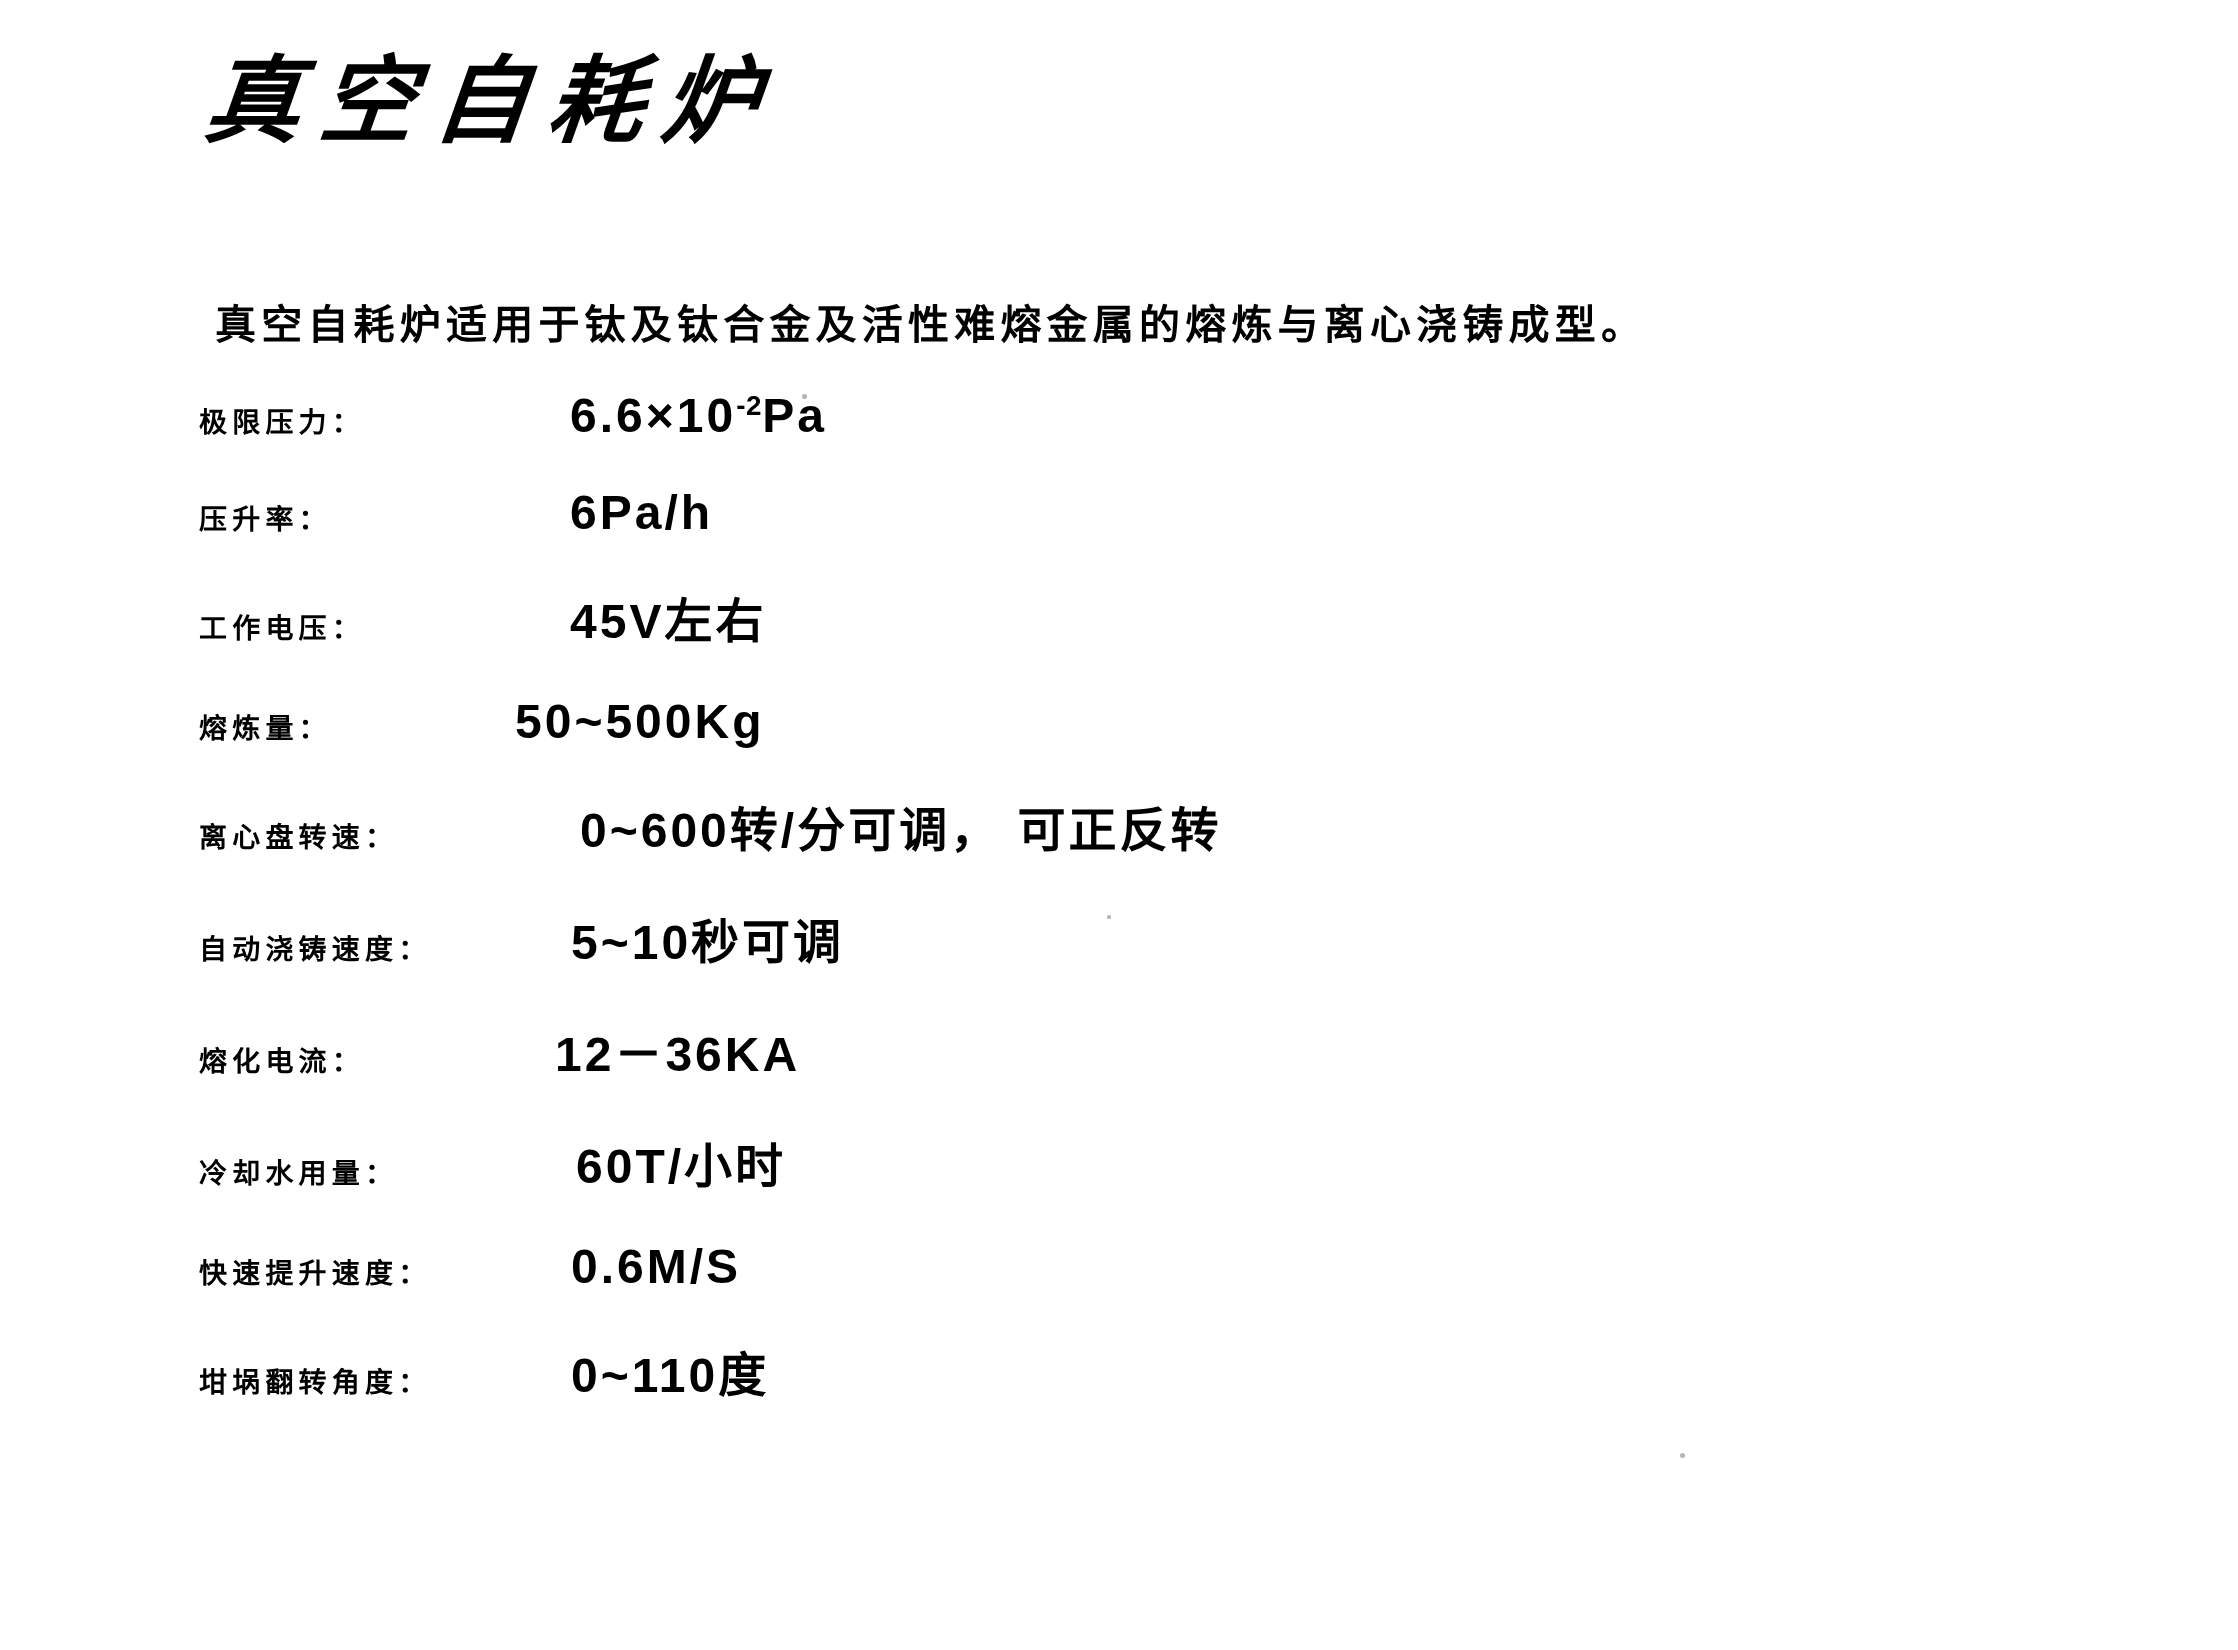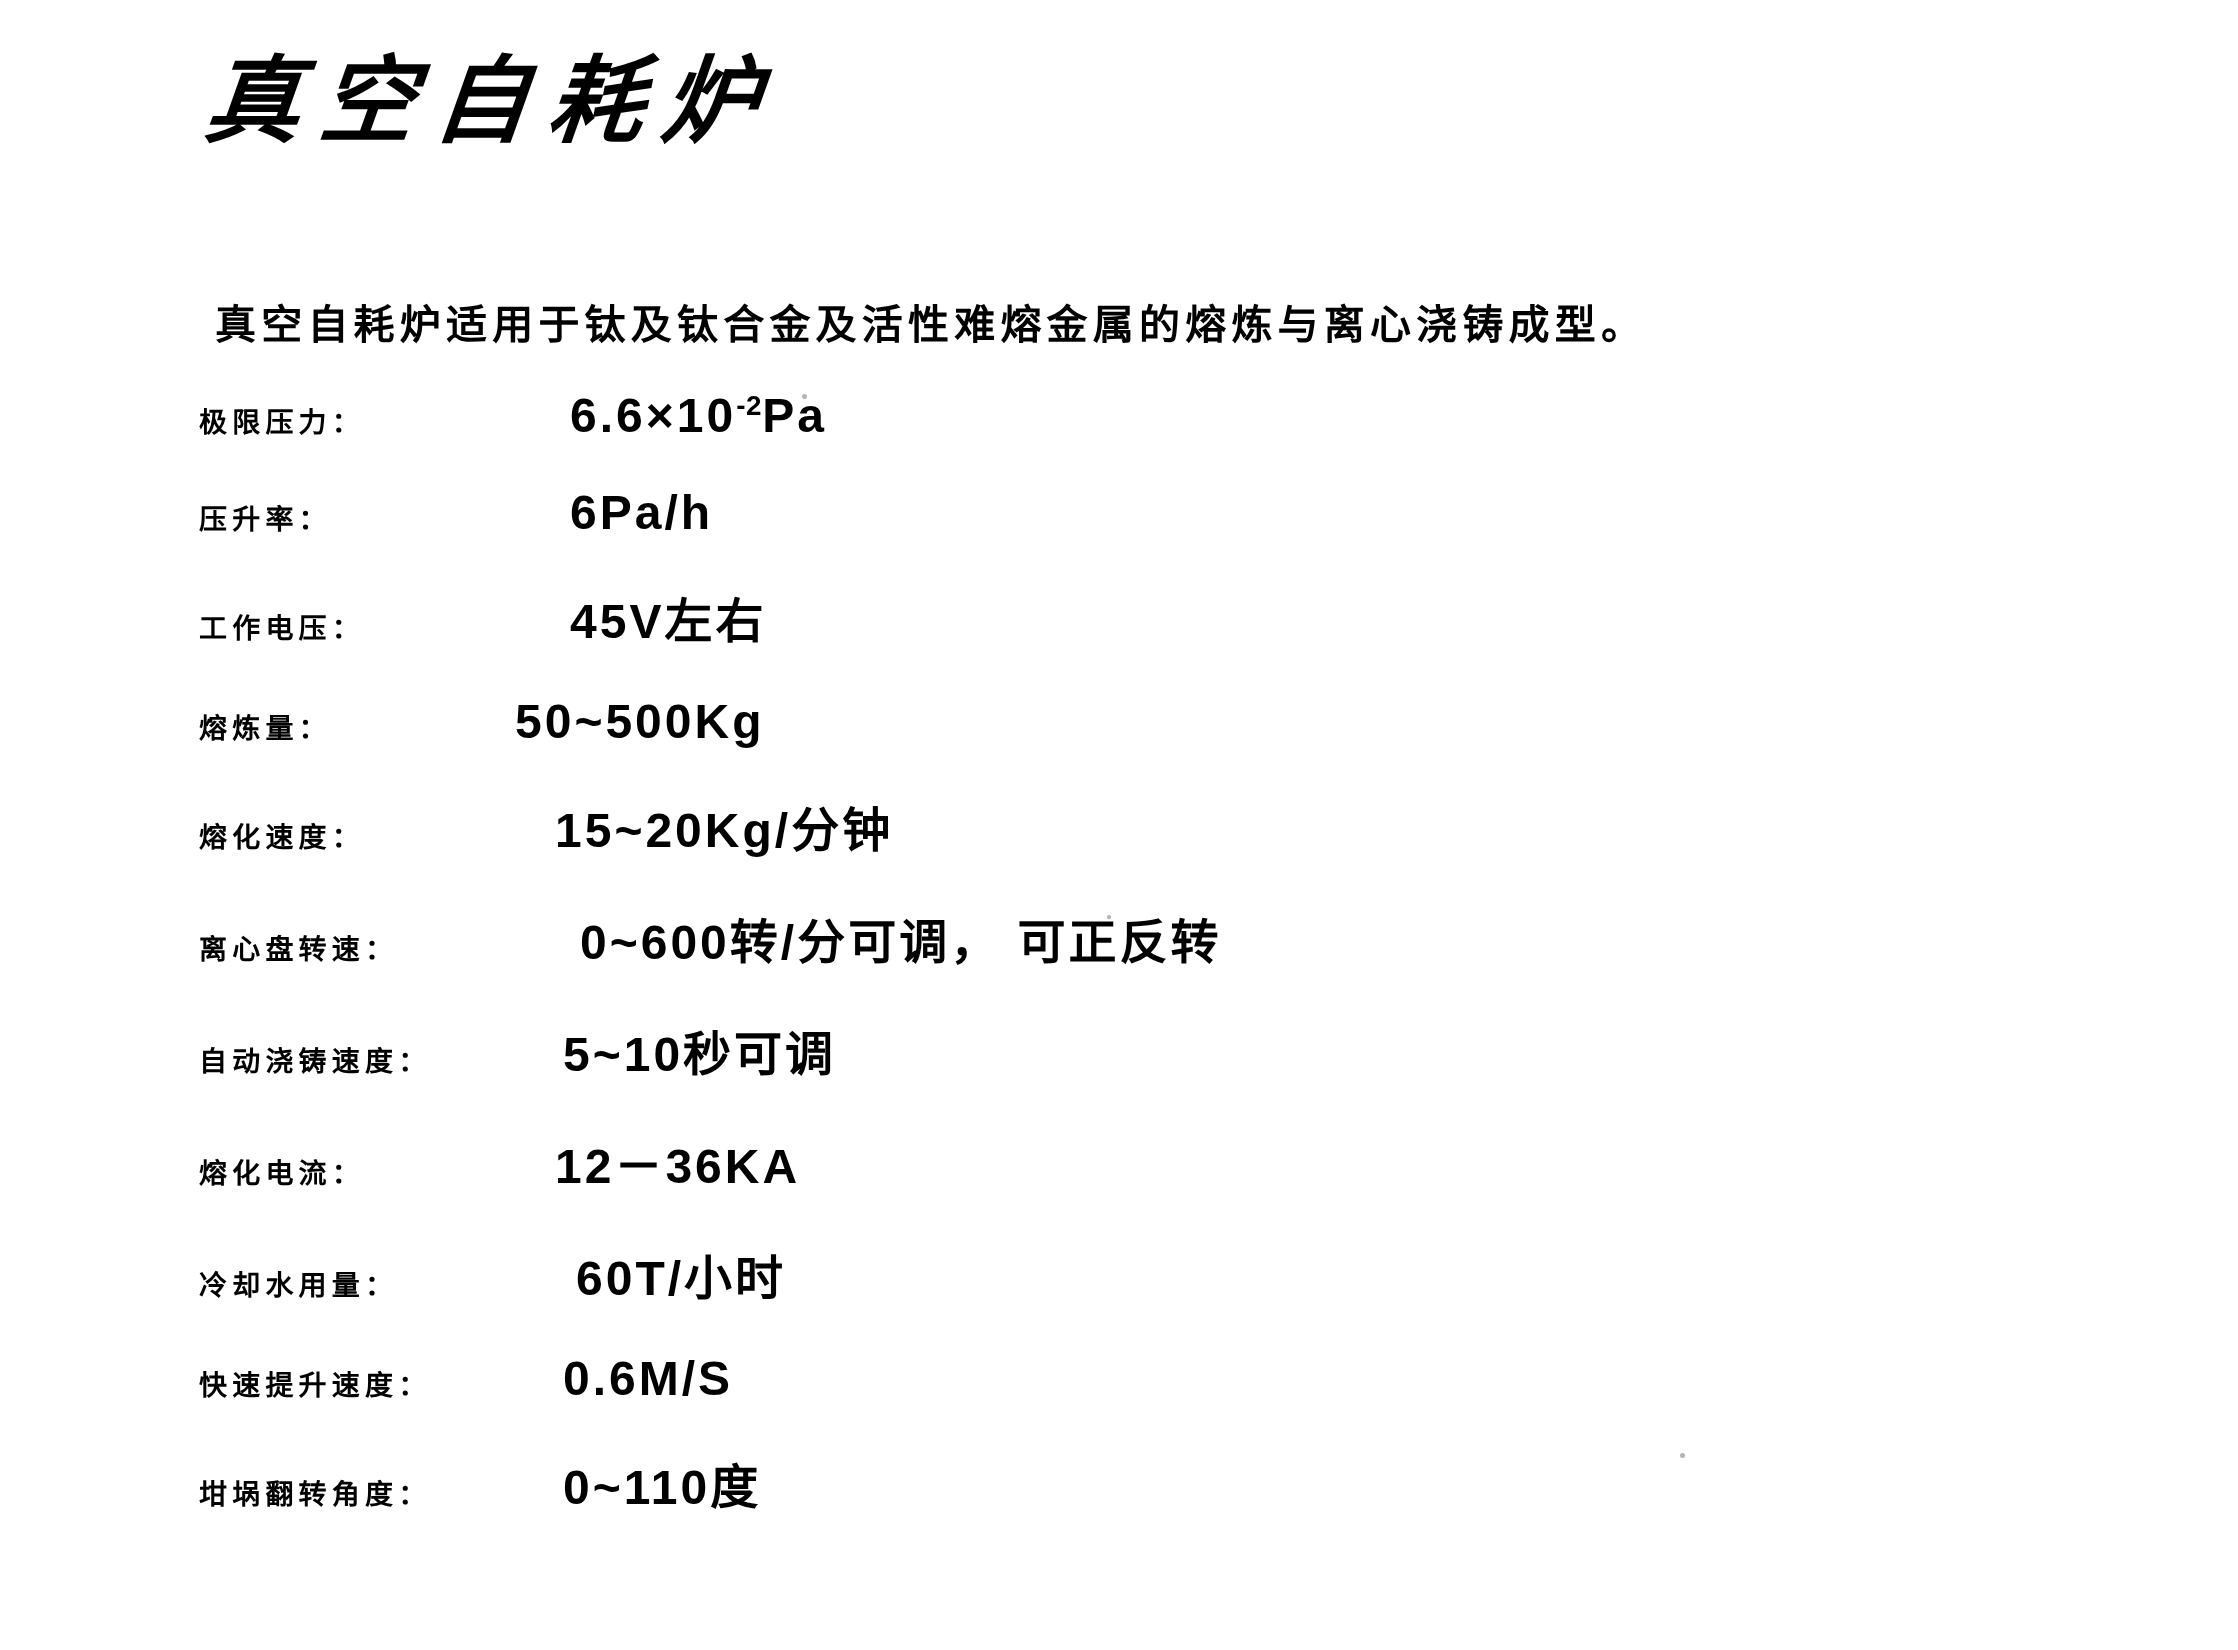--- a/index.html
+++ b/index.html
@@ -78,21 +78,21 @@
     letter-spacing: 3px;
     flex: 0 0 auto;
   }
 
   
   .spec-row.pad-1 .spec-value { margin-left: 89px; }
   .spec-row.pad-2 .spec-value { margin-left: 34px; }
   .spec-row.pad-3 .spec-value { margin-left: 74px; }
   .spec-row.pad-4 .spec-value { margin-left: 24px; }
   .spec-row.pad-6 .spec-value { margin-left: 20px; }
-  .spec-row.pad-7 .spec-value { margin-left: 7px; }
+  .spec-row.pad-7 .spec-value { margin-left: 15px; }
 
   .spec-row.wide .spec-label { min-width: 357px; }
 
   sup {
     font-size: 0.58em;
     vertical-align: super;
     letter-spacing: 0.7px;
   }
 
   .speck {
@@ -127,24 +127,20 @@
     <div class="spec-row pad-1">
       <span class="spec-label">工作电压：</span>
       <span class="spec-value">45V左右</span>
     </div>
 
     <div class="spec-row pad-2">
       <span class="spec-label">熔炼量：</span>
       <span class="spec-value">50~500Kg</span>
     </div>
 
-    <div class="spec-row pad-3">
-      <span class="spec-label">熔化速度：</span>
-      <span class="spec-value">15~20Kg/分钟</span>
-    </div>
 
     <div class="spec-row pad-4 wide">
       <span class="spec-label">离心盘转速：</span>
       <span class="spec-value">0~600转/分可调， 可正反转</span>
     </div>
 
     <div class="spec-row pad-7 wide">
       <span class="spec-label">自动浇铸速度：</span>
       <span class="spec-value">5~10秒可调</span>
     </div>

